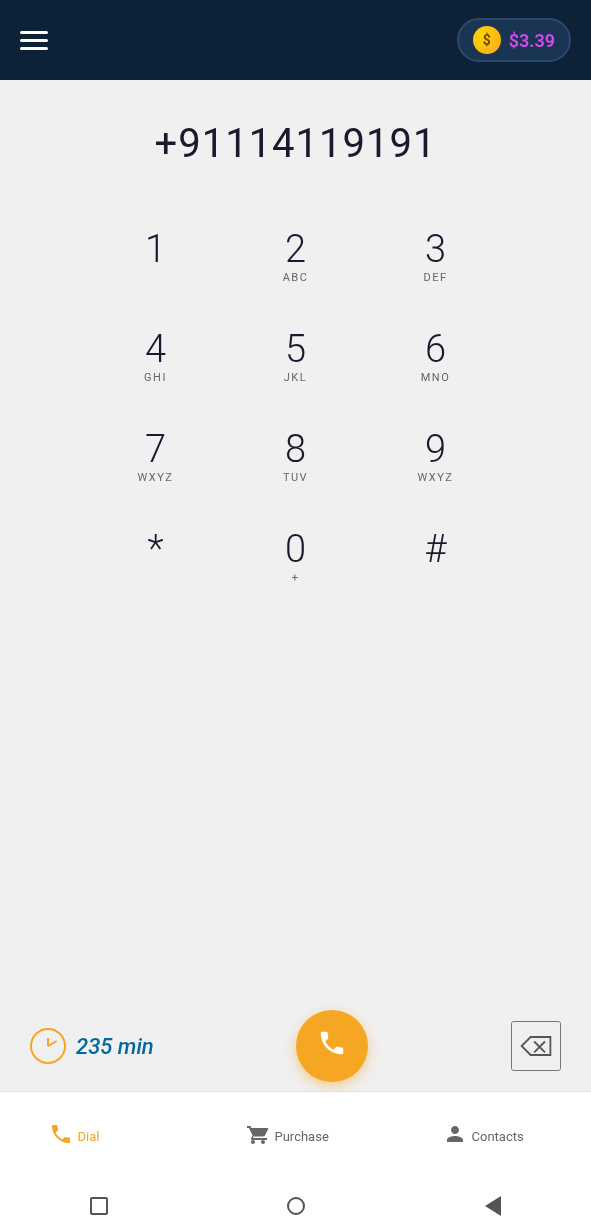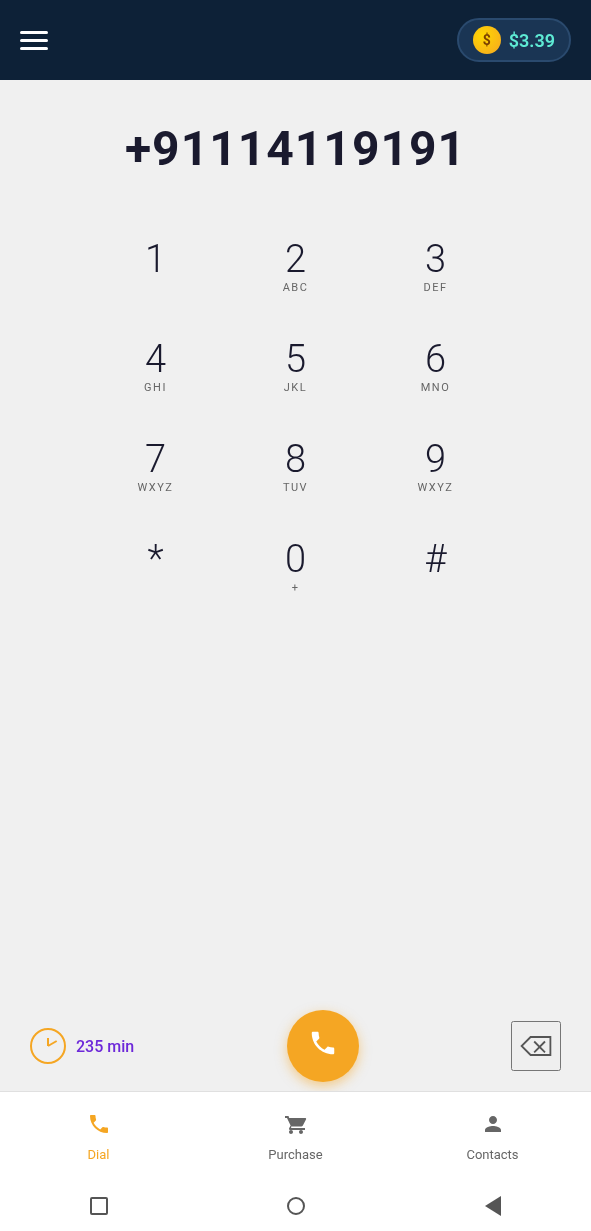--- a/index.html
+++ b/index.html
@@ -51,35 +51,35 @@
       border-radius: 50%;
       background: radial-gradient(circle at 35% 35%, #ffd700, #f5a623);
       display: flex;
       align-items: center;
       justify-content: center;
       font-size: 14px;
       color: #7a4000;
       font-weight: bold;
     }
     .balance-text {
-      color: #5eead4;
+      color: #d946ef;
       font-size: 18px;
       font-weight: 600;
     }
 
     
     .phone-display {
       background: #f0f0f0;
       padding: 40px 20px 20px;
       text-align: center;
       flex-shrink: 0;
     }
     .phone-number {
-      font-size: 48px;
-      font-weight: 700;
+      font-size: 40px;
+      font-weight: 400;
       color: #1a1a2e;
       letter-spacing: 1px;
     }
 
     
     .dialpad-container {
       background: #f0f0f0;
       flex: 1;
       padding: 20px 30px 10px;
     }
@@ -154,23 +154,24 @@
       position: absolute;
       width: 2px;
       height: 10px;
       background: #f5a623;
       bottom: 50%;
       left: 50%;
       transform: translateX(-50%) rotate(60deg);
       transform-origin: bottom center;
     }
     .minutes-text {
-      font-size: 16px;
+      font-size: 22px;
       font-weight: 500;
-      color: #6d28d9;
+      color: #0369a1;
+      font-style: italic;
     }
     .call-button {
       width: 72px;
       height: 72px;
       border-radius: 50%;
       background: #f5a623;
       border: none;
       cursor: pointer;
       display: flex;
       align-items: center;
@@ -199,21 +200,20 @@
       background: white;
       height: 90px;
       display: flex;
       align-items: center;
       justify-content: space-around;
       border-top: 1px solid #e0e0e0;
       flex-shrink: 0;
     }
     .nav-item {
       display: flex;
-      flex-direction: column;
       align-items: center;
       gap: 5px;
       cursor: pointer;
       width: 100px;
     }
     .nav-icon {
       font-size: 24px;
     }
     .nav-label {
       font-size: 13px;

